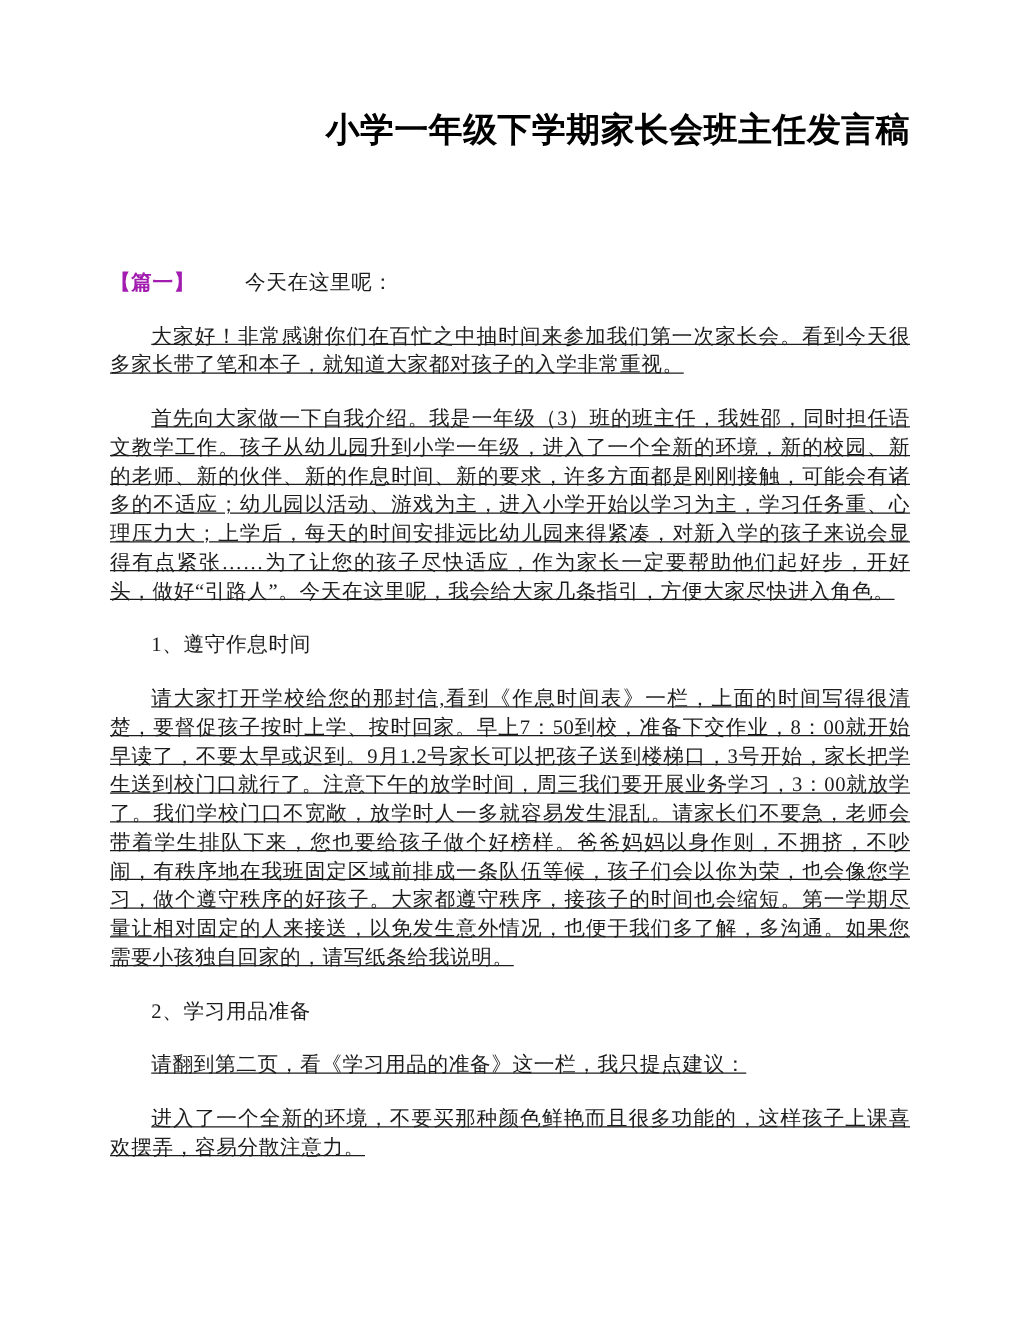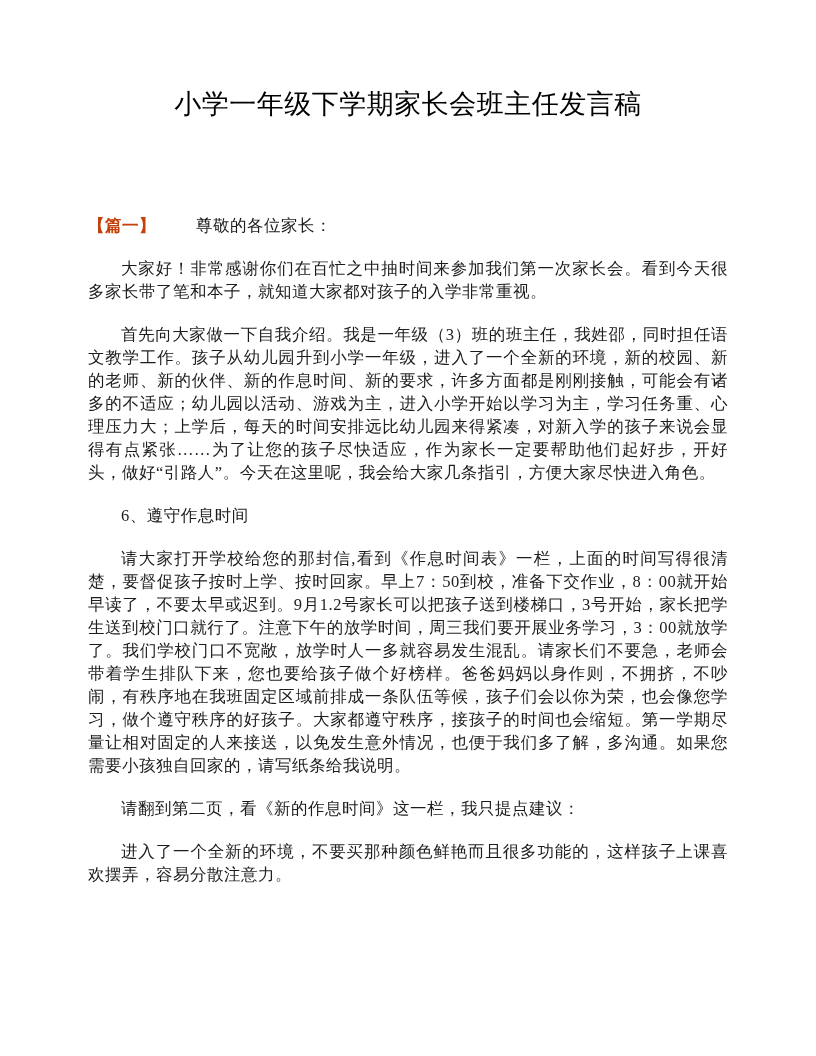--- a/index.html
+++ b/index.html
@@ -13,70 +13,72 @@
     height: 1056px;
     background: #ffffff;
     overflow: hidden;
     font-family: "Liberation Serif", "DejaVu Serif", serif;
     color: #1c1c1c;
     box-sizing: border-box;
     padding: 88px 88px 0 88px;
   }
   .doc-title {
     margin: 0 0 94px 0;
-    text-align: center;
+    text-align: right;
     font-size: 27px;
-    font-weight: normal;
+    font-weight: bold;
     color: #000000;
     line-height: 1.2;
     letter-spacing: 0.5px;
   }
   .intro-line {
     margin: 0 0 20px 0;
     font-size: 16.5px;
     line-height: 23px;
     letter-spacing: 0.5px;
   }
   .piece-label {
-    color: #c2410c;
+    color: #a21caf;
     font-weight: bold;
     margin-right: 40px;
   }
   .para {
     margin: 0 0 20px 0;
     font-size: 16.5px;
     line-height: 23px;
     text-align: justify;
     text-indent: 2em;
     letter-spacing: 0.5px;
+    text-decoration: underline;
   }
   .heading {
     margin: 0 0 20px 0;
     font-size: 16.5px;
     line-height: 23px;
     text-indent: 2em;
     letter-spacing: 0.5px;
   }
 </style>
 </head>
 <body>
 
 <div class="page">
   <h1 class="doc-title">小学一年级下学期家长会班主任发言稿</h1>
 
   <p class="intro-line">
-    <span class="piece-label">【篇一】</span><span>尊敬的各位家长：</span>
+    <span class="piece-label">【篇一】</span><span>今天在这里呢：</span>
   </p>
 
   <p class="para">大家好！非常感谢你们在百忙之中抽时间来参加我们第一次家长会。看到今天很多家长带了笔和本子，就知道大家都对孩子的入学非常重视。</p>
 
   <p class="para">首先向大家做一下自我介绍。我是一年级（3）班的班主任，我姓邵，同时担任语文教学工作。孩子从幼儿园升到小学一年级，进入了一个全新的环境，新的校园、新的老师、新的伙伴、新的作息时间、新的要求，许多方面都是刚刚接触，可能会有诸多的不适应；幼儿园以活动、游戏为主，进入小学开始以学习为主，学习任务重、心理压力大；上学后，每天的时间安排远比幼儿园来得紧凑，对新入学的孩子来说会显得有点紧张……为了让您的孩子尽快适应，作为家长一定要帮助他们起好步，开好头，做好“引路人”。今天在这里呢，我会给大家几条指引，方便大家尽快进入角色。</p>
 
 
-  <p class="heading">6、遵守作息时间</p>
+  <p class="heading">1、遵守作息时间</p>
 
   <p class="para">请大家打开学校给您的那封信,看到《作息时间表》一栏，上面的时间写得很清楚，要督促孩子按时上学、按时回家。早上7：50到校，准备下交作业，8：00就开始早读了，不要太早或迟到。9月1.2号家长可以把孩子送到楼梯口，3号开始，家长把学生送到校门口就行了。注意下午的放学时间，周三我们要开展业务学习，3：00就放学了。我们学校门口不宽敞，放学时人一多就容易发生混乱。请家长们不要急，老师会带着学生排队下来，您也要给孩子做个好榜样。爸爸妈妈以身作则，不拥挤，不吵闹，有秩序地在我班固定区域前排成一条队伍等候，孩子们会以你为荣，也会像您学习，做个遵守秩序的好孩子。大家都遵守秩序，接孩子的时间也会缩短。第一学期尽量让相对固定的人来接送，以免发生意外情况，也便于我们多了解，多沟通。如果您需要小孩独自回家的，请写纸条给我说明。</p>
 
+  <p class="heading">2、学习用品准备</p>
 
-  <p class="para">请翻到第二页，看《新的作息时间》这一栏，我只提点建议：</p>
+  <p class="para">请翻到第二页，看《学习用品的准备》这一栏，我只提点建议：</p>
 
   <p class="para">进入了一个全新的环境，不要买那种颜色鲜艳而且很多功能的，这样孩子上课喜欢摆弄，容易分散注意力。</p>
 </div>
 
 </body></html>

